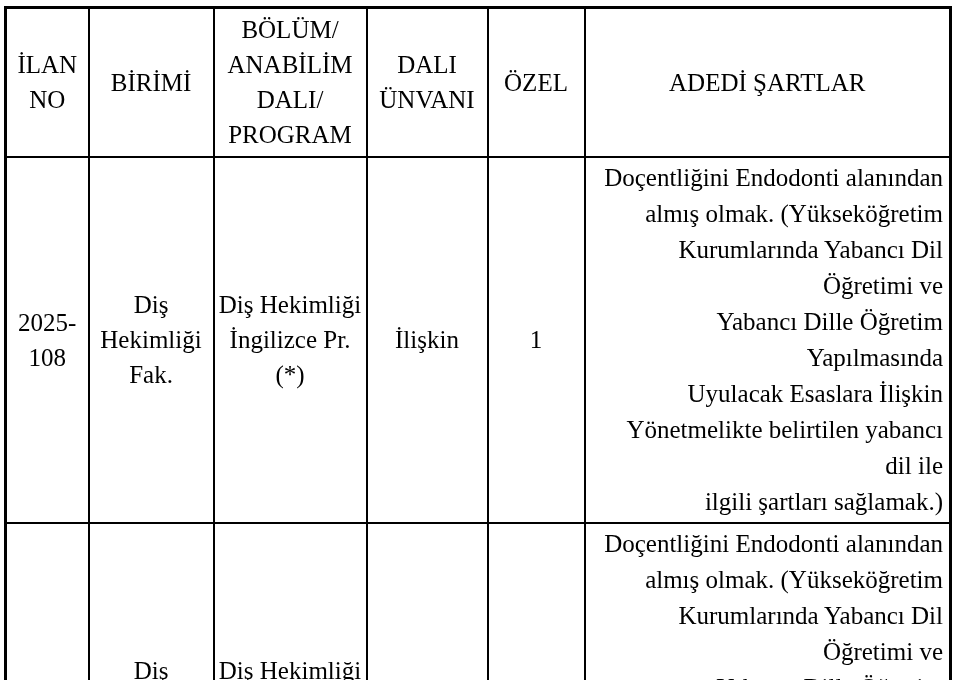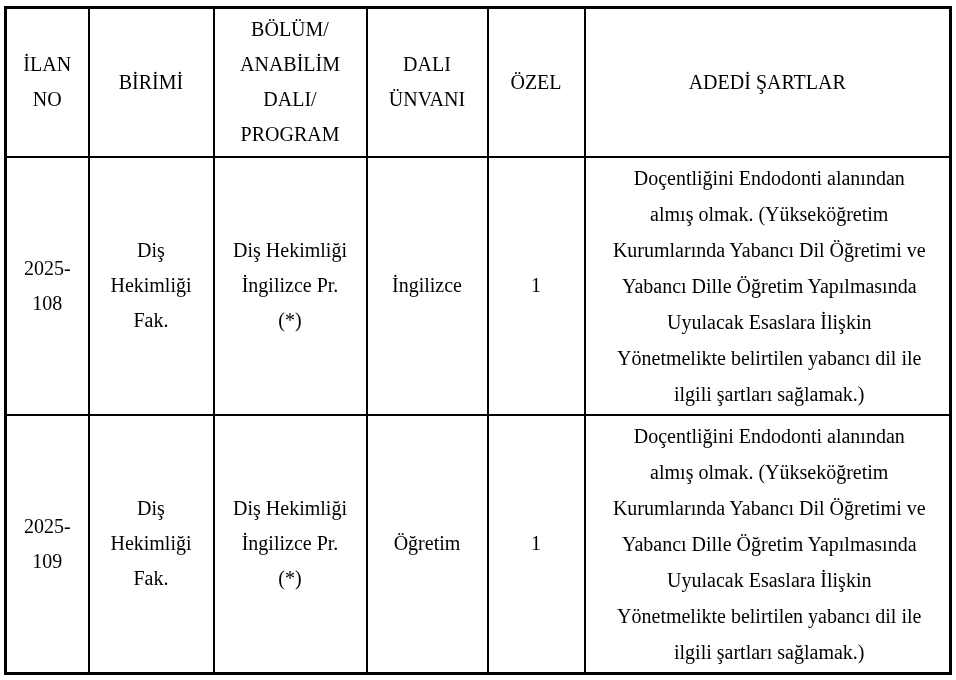--- a/index.html
+++ b/index.html
@@ -24,33 +24,33 @@
     width: 945px;
     border-collapse: collapse;
     table-layout: fixed;
     border: 3px solid #000000;
     background: #ffffff;
   }
   table.postings th,
   table.postings td {
     border: 2px solid #000000;
     font-weight: normal;
-    font-size: 20px;
+    font-size: 25px;
     line-height: 35px;
     vertical-align: middle;
     text-align: center;
     white-space: pre-line;
     padding: 2px 4px;
     overflow: hidden;
     color: #000000;
   }
   tr.header-row { height: 149px; }
   tr.data-row   { height: 257px; }
   table.postings td.ozel-sartlar-cell {
-    text-align: center;
+    text-align: right;
     padding-left: 10px;
     padding-right: 6px;
     line-height: 36px;
   }
 </style>
 </head>
 <body>
 
 <div class="page">
   <table class="postings">
@@ -78,21 +78,21 @@
       </tr>
       <tr class="data-row">
         <td>2025-
 108</td>
         <td>Diş
 Hekimliği
 Fak.</td>
         <td>Diş Hekimliği
 İngilizce Pr.
 (*)</td>
-        <td>İngilizce</td>
+        <td>İlişkin</td>
         <td>1</td>
         <td class="ozel-sartlar-cell">Doçentliğini Endodonti alanından
 almış olmak. (Yükseköğretim
 Kurumlarında Yabancı Dil Öğretimi ve
 Yabancı Dille Öğretim Yapılmasında
 Uyulacak Esaslara İlişkin
 Yönetmelikte belirtilen yabancı dil ile
 ilgili şartları sağlamak.)</td>
       </tr>
       <tr class="data-row">

